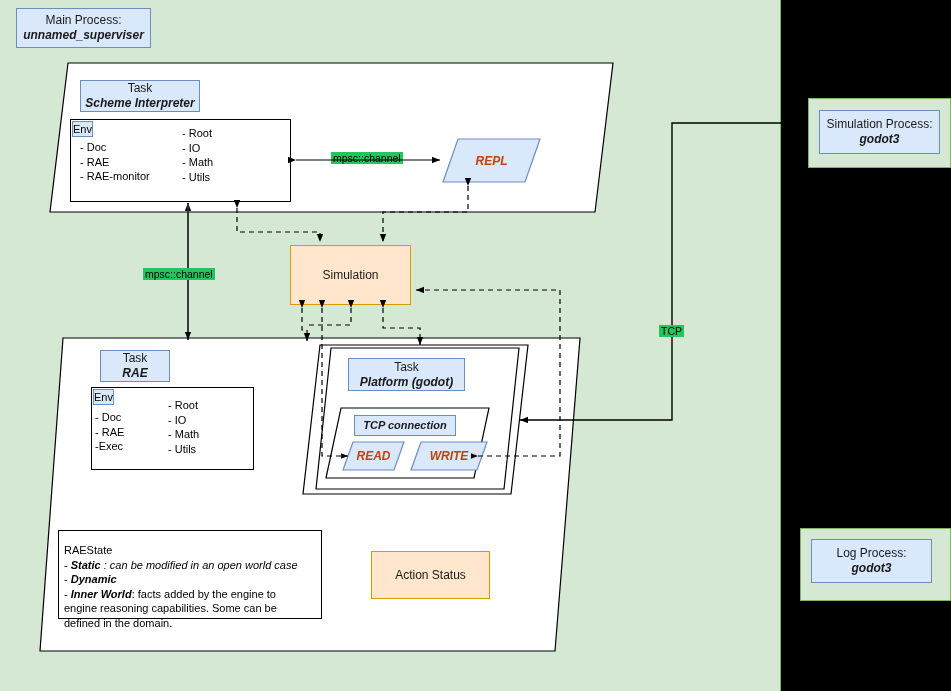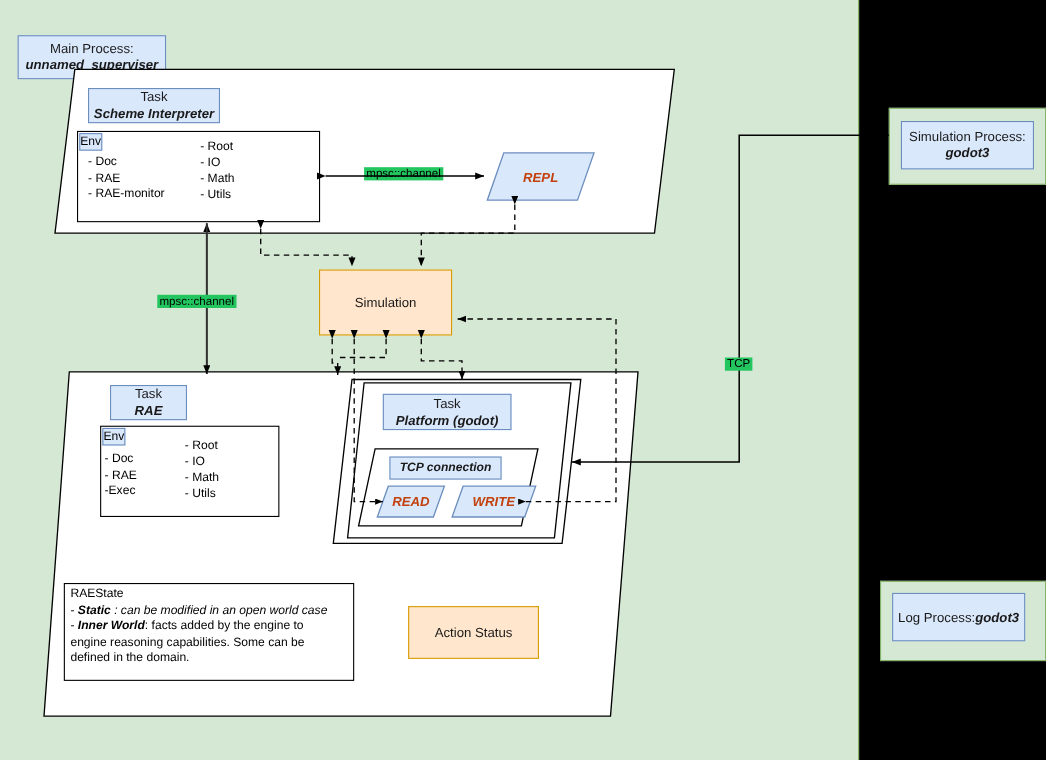--- a/index.html
+++ b/index.html
@@ -14,34 +14,34 @@
   .i{font-style:italic;font-weight:bold;}
   .f12{font-size:12px;}
   .f11{font-size:11px;}
 
   .svg-layer{position:absolute;left:0;top:0;width:951px;height:691px;overflow:visible;}
 
   .envbox{position:absolute;background:#fff;border:1px solid #000;box-sizing:border-box;}
   .envtag{position:absolute;background:#dae8fc;border:1px solid #6c8ebf;font-size:11px;padding:0 0;line-height:14px;height:16px;box-sizing:border-box;}
   .envcol{position:absolute;font-size:11px;color:#000;line-height:14.5px;white-space:pre;}
 
-  .statebox{position:absolute;background:#fff;border:1px solid #000;box-sizing:border-box;font-size:11px;color:#000;line-height:14.5px;padding:2px 5px;}
+  .statebox{position:absolute;background:#fff;border:1px solid #000;box-sizing:border-box;font-size:11px;color:#000;line-height:14.5px;padding:12px 5px;}
   .statebox b{font-style:italic;}
 
   .edge-label{position:absolute;background:#22c55e;font-size:10.5px;color:#000;padding:0 2px;white-space:nowrap;}
   .pgram{position:absolute;display:flex;align-items:center;justify-content:center;}
 </style>
 </head>
 <body>
 
 <div id="stage">
 
   <div class="green-panel" style="left:0px;top:0px;width:781px;height:691px;border-width:0 1px 0 0;"></div>
 
-  <div class="box blue f12" style="left:16px;top:8px;width:135px;height:40px;flex-direction:column;margin-top:24px;">
+  <div class="box blue f12" style="left:16px;top:8px;width:135px;height:40px;flex-direction:column;">
     <span>Main Process:</span>
     <span class="i">unnamed_superviser</span>
   </div>
 
   <svg class="svg-layer" aria-hidden="true">
     <polygon points="68,63 613,63 595,212 50,212" fill="#ffffff" stroke="#000000" stroke-width="1.2"></polygon>
   </svg>
 
   <div class="box blue f12" style="left:80px;top:80px;width:120px;height:32px;flex-direction:column;">
     <span>Task</span>
@@ -109,37 +109,38 @@
   <div class="box blue f11 i" style="left:354px;top:415px;width:102px;height:21px;">
     <span>TCP connection</span>
   </div>
 
   <div class="pgram f12 i plain" style="left:343px;top:442px;width:61px;height:28px;">READ</div>
   <div class="pgram f12 i plain" style="left:411px;top:442px;width:76px;height:28px;">WRITE</div>
 
   <div class="statebox" style="left:58px;top:530px;width:264px;height:89px;">
       <div>RAEState</div>
       <div>- <b>Static</b><i> : can be modified in an open world case</i></div>
+      <div>- <b>Dynamic</b></div>
       <div>- <b>Inner World</b>: facts added by the engine to</div>
       <div>engine reasoning capabilities. Some can be</div>
       <div>defined in the domain.</div>
     </div>
 
   <div class="box orange f12" style="left:371px;top:551px;width:119px;height:48px;">
     <span>Action Status</span>
   </div>
 
   <div class="green-panel" style="left:808px;top:98px;width:143px;height:70px;"></div>
   <div class="box blue f12" style="left:819px;top:110px;width:121px;height:44px;flex-direction:column;">
     <span>Simulation Process:</span>
     <span class="i">godot3</span>
   </div>
 
   <div class="green-panel" style="left:800px;top:528px;width:151px;height:73px;"></div>
-  <div class="box blue f12" style="left:811px;top:539px;width:121px;height:44px;flex-direction:row;">
+  <div class="box blue f12" style="left:811px;top:539px;width:121px;height:44px;flex-direction:column;">
     <span>Log Process:</span>
     <span class="i">godot3</span>
   </div>
 
   <svg class="svg-layer" aria-hidden="true">
     <defs>
       <marker id="ah" markerWidth="9" markerHeight="9" refX="8" refY="3.2" orient="auto" markerUnits="userSpaceOnUse">
         <path d="M0,0 L8,3.2 L0,6.4 z" fill="#000"></path>
       </marker>
       <marker id="ahs" markerWidth="8" markerHeight="8" refX="7" refY="2.8" orient="auto" markerUnits="userSpaceOnUse">

